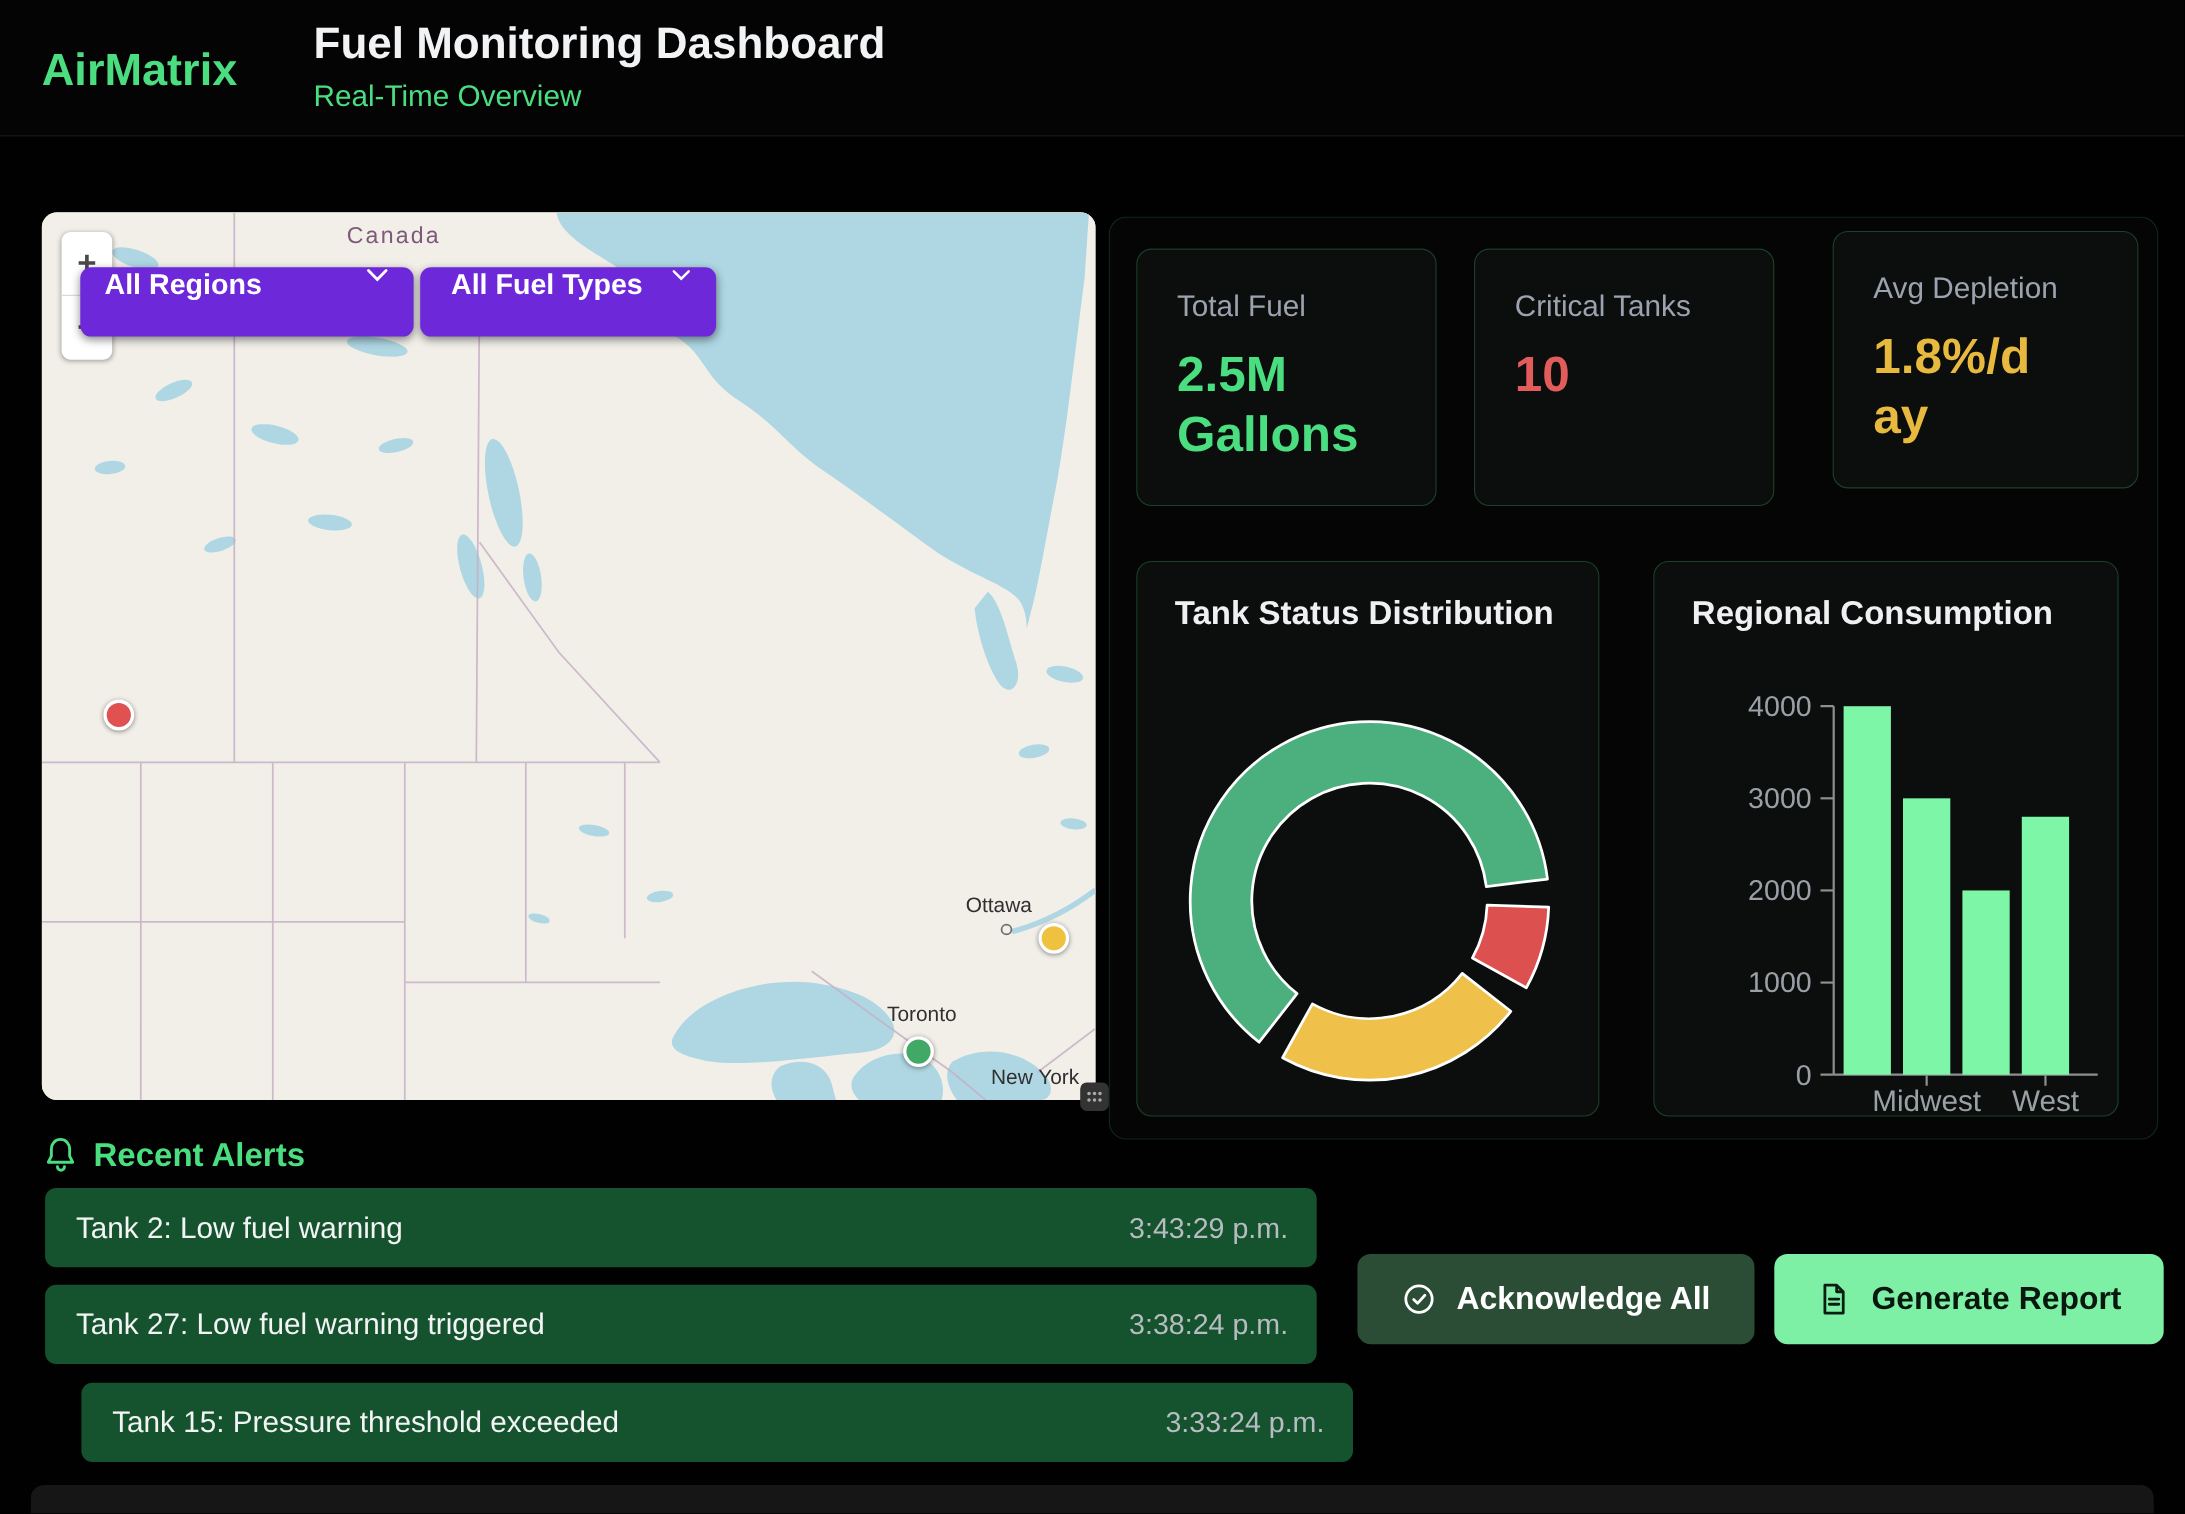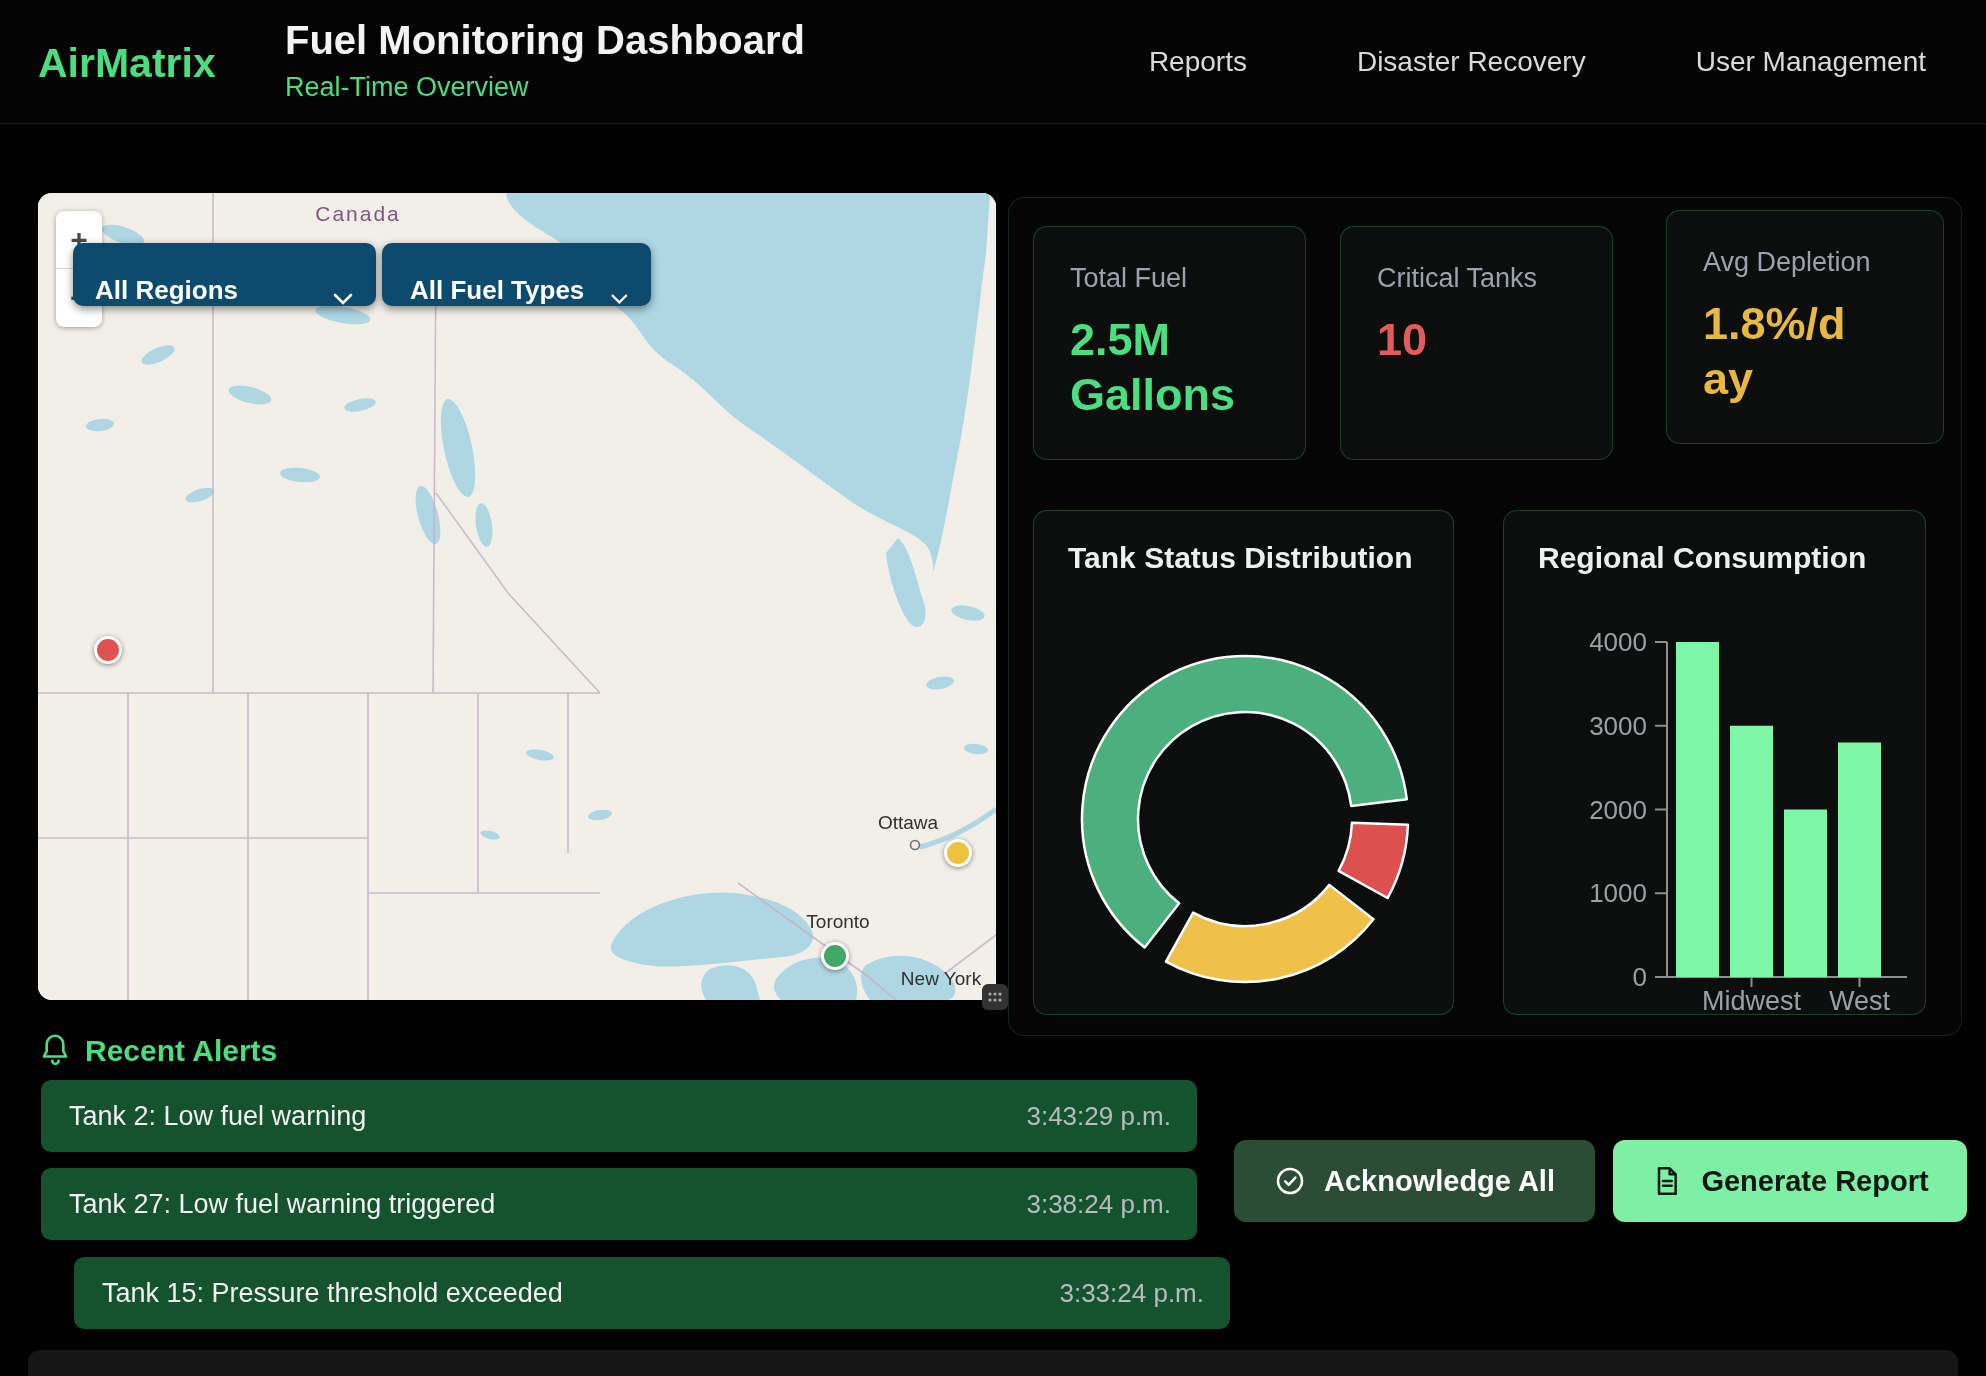--- a/index.html
+++ b/index.html
@@ -18,22 +18,22 @@
   .nav-item { font-size:28px; color:#d8dadd; cursor:pointer; white-space:nowrap; }
 
   
   #map { left:38px; top:193px; width:958px; height:807px; border-radius:14px;
          overflow:hidden; background:#f2efe9; }
   .zoom-ctrl { left:56px; top:211px; width:46px; height:116px; background:#ffffff;
                border-radius:8px; box-shadow:0 1px 5px rgba(0,0,0,.35); overflow:hidden; }
   .zoom-btn { width:46px; height:58px; display:flex; align-items:center; justify-content:center;
               font-size:30px; font-weight:700; color:#4a4a4a; cursor:pointer; }
   .zoom-btn:first-child { border-bottom:1px solid #d8d8d8; }
-  .filter { top:243px; height:63px; background:#0c4a6e; border-radius:10px;
-            box-shadow:0 3px 8px rgba(0,0,0,.45); display:flex; align-items:flex-end;
+  .filter { top:243px; height:63px; background:#6d28d9; border-radius:10px;
+            box-shadow:0 3px 8px rgba(0,0,0,.45); display:flex; align-items:flex-start;
             justify-content:space-between; padding:0 22px; cursor:pointer; }
   .filter span { color:#ffffff; font-size:26px; font-weight:600; white-space:nowrap; }
   .filter svg { margin-left:26px; }
   .marker { width:28px; height:28px; border-radius:50%; border:3px solid #ffffff;
             box-shadow:0 1px 5px rgba(0,0,0,.45); cursor:pointer; }
   .resize-handle { left:982px; top:984px; width:26px; height:26px; background:#333333;
                    border-radius:6px; display:flex; align-items:center; justify-content:center; cursor:nwse-resize; }
 
   
   #right-panel { left:1008px; top:197px; width:954px; height:839px;
@@ -67,25 +67,20 @@
 </style>
 </head>
 <body>
 
 <div id="stage">
 
   <div id="header" class="abs">
     <div class="logo abs">AirMatrix</div>
     <div class="title abs">Fuel Monitoring Dashboard</div>
     <div class="subtitle abs">Real-Time Overview</div>
-    <div class="nav abs">
-      <div class="nav-item">Reports</div>
-      <div class="nav-item">Disaster Recovery</div>
-      <div class="nav-item">User Management</div>
-    </div>
   </div>
 
   <div id="map" class="abs">
     <svg width="958" height="807" viewBox="0 0 958 807">
       <rect x="0" y="0" width="958" height="807" fill="#f2efe9"></rect>
 
       <path d="M468,0 C470,20 500,35 520,48 C550,68 545,95 575,112 C605,130 600,150 635,172
                C670,195 680,215 715,238 C750,262 780,285 815,310 C850,332 875,338 888,352
                C900,368 892,392 898,368 C906,340 912,300 922,250 C932,196 940,120 948,60
                L952,0 Z" fill="#aed7e3"></path>

